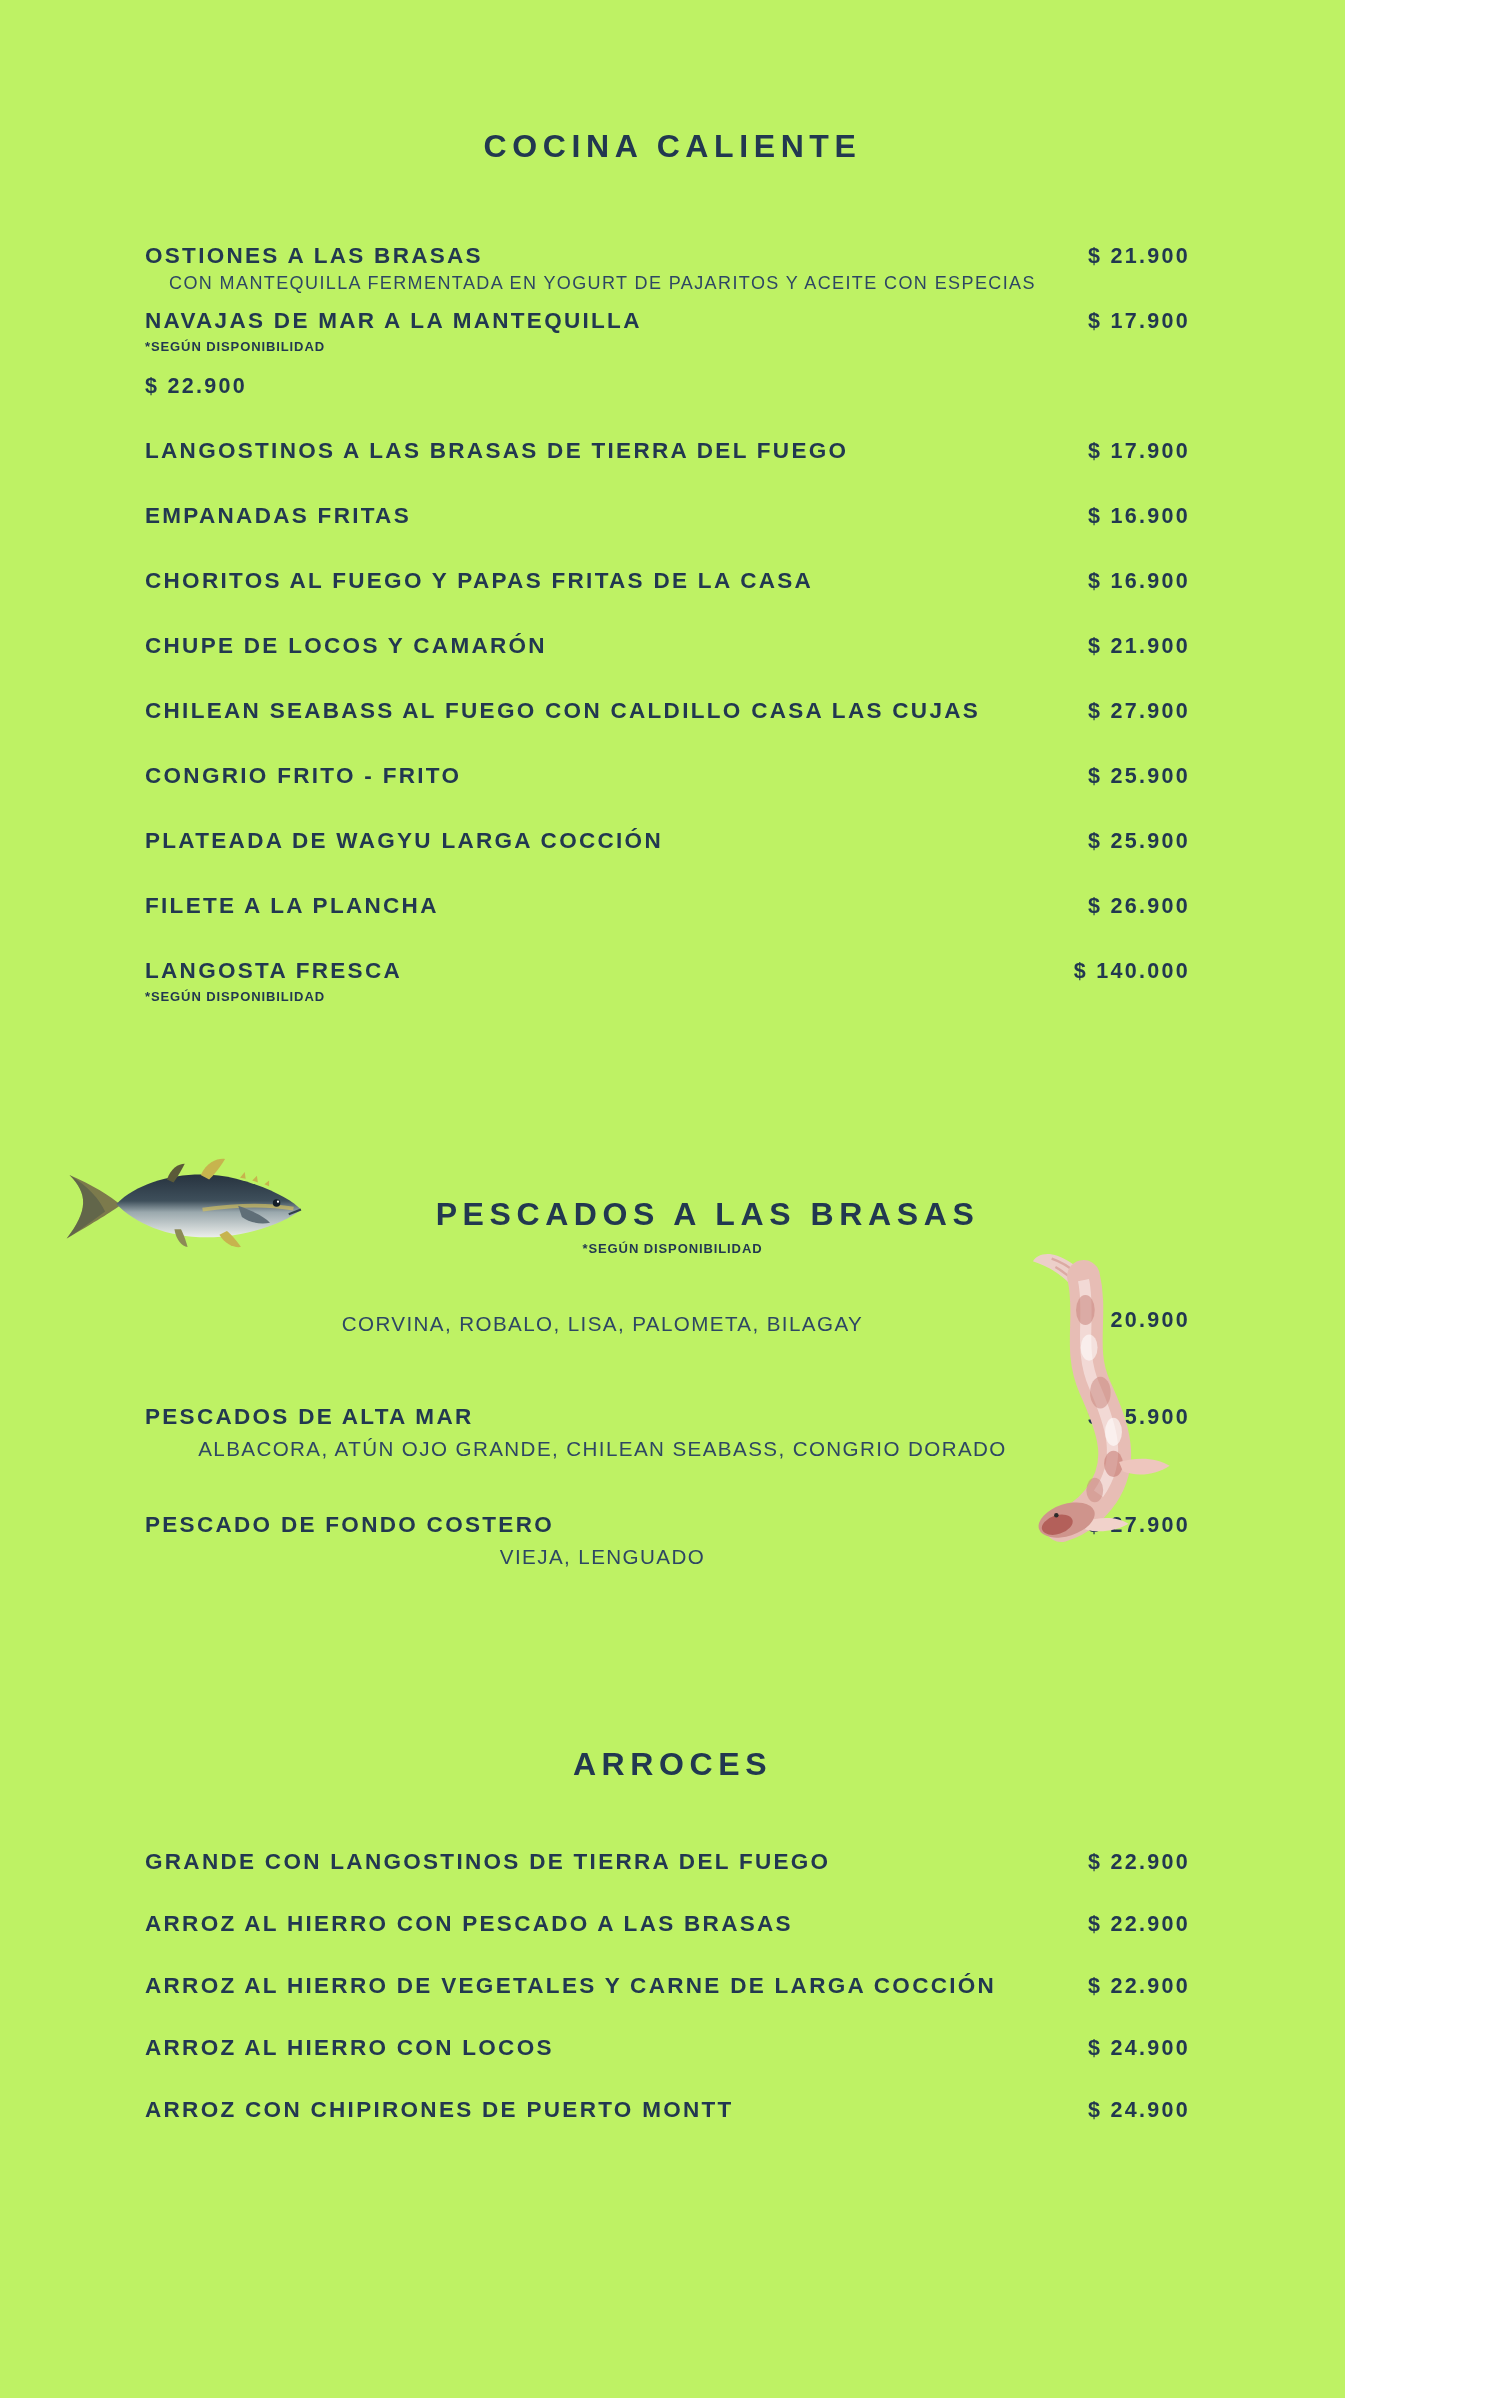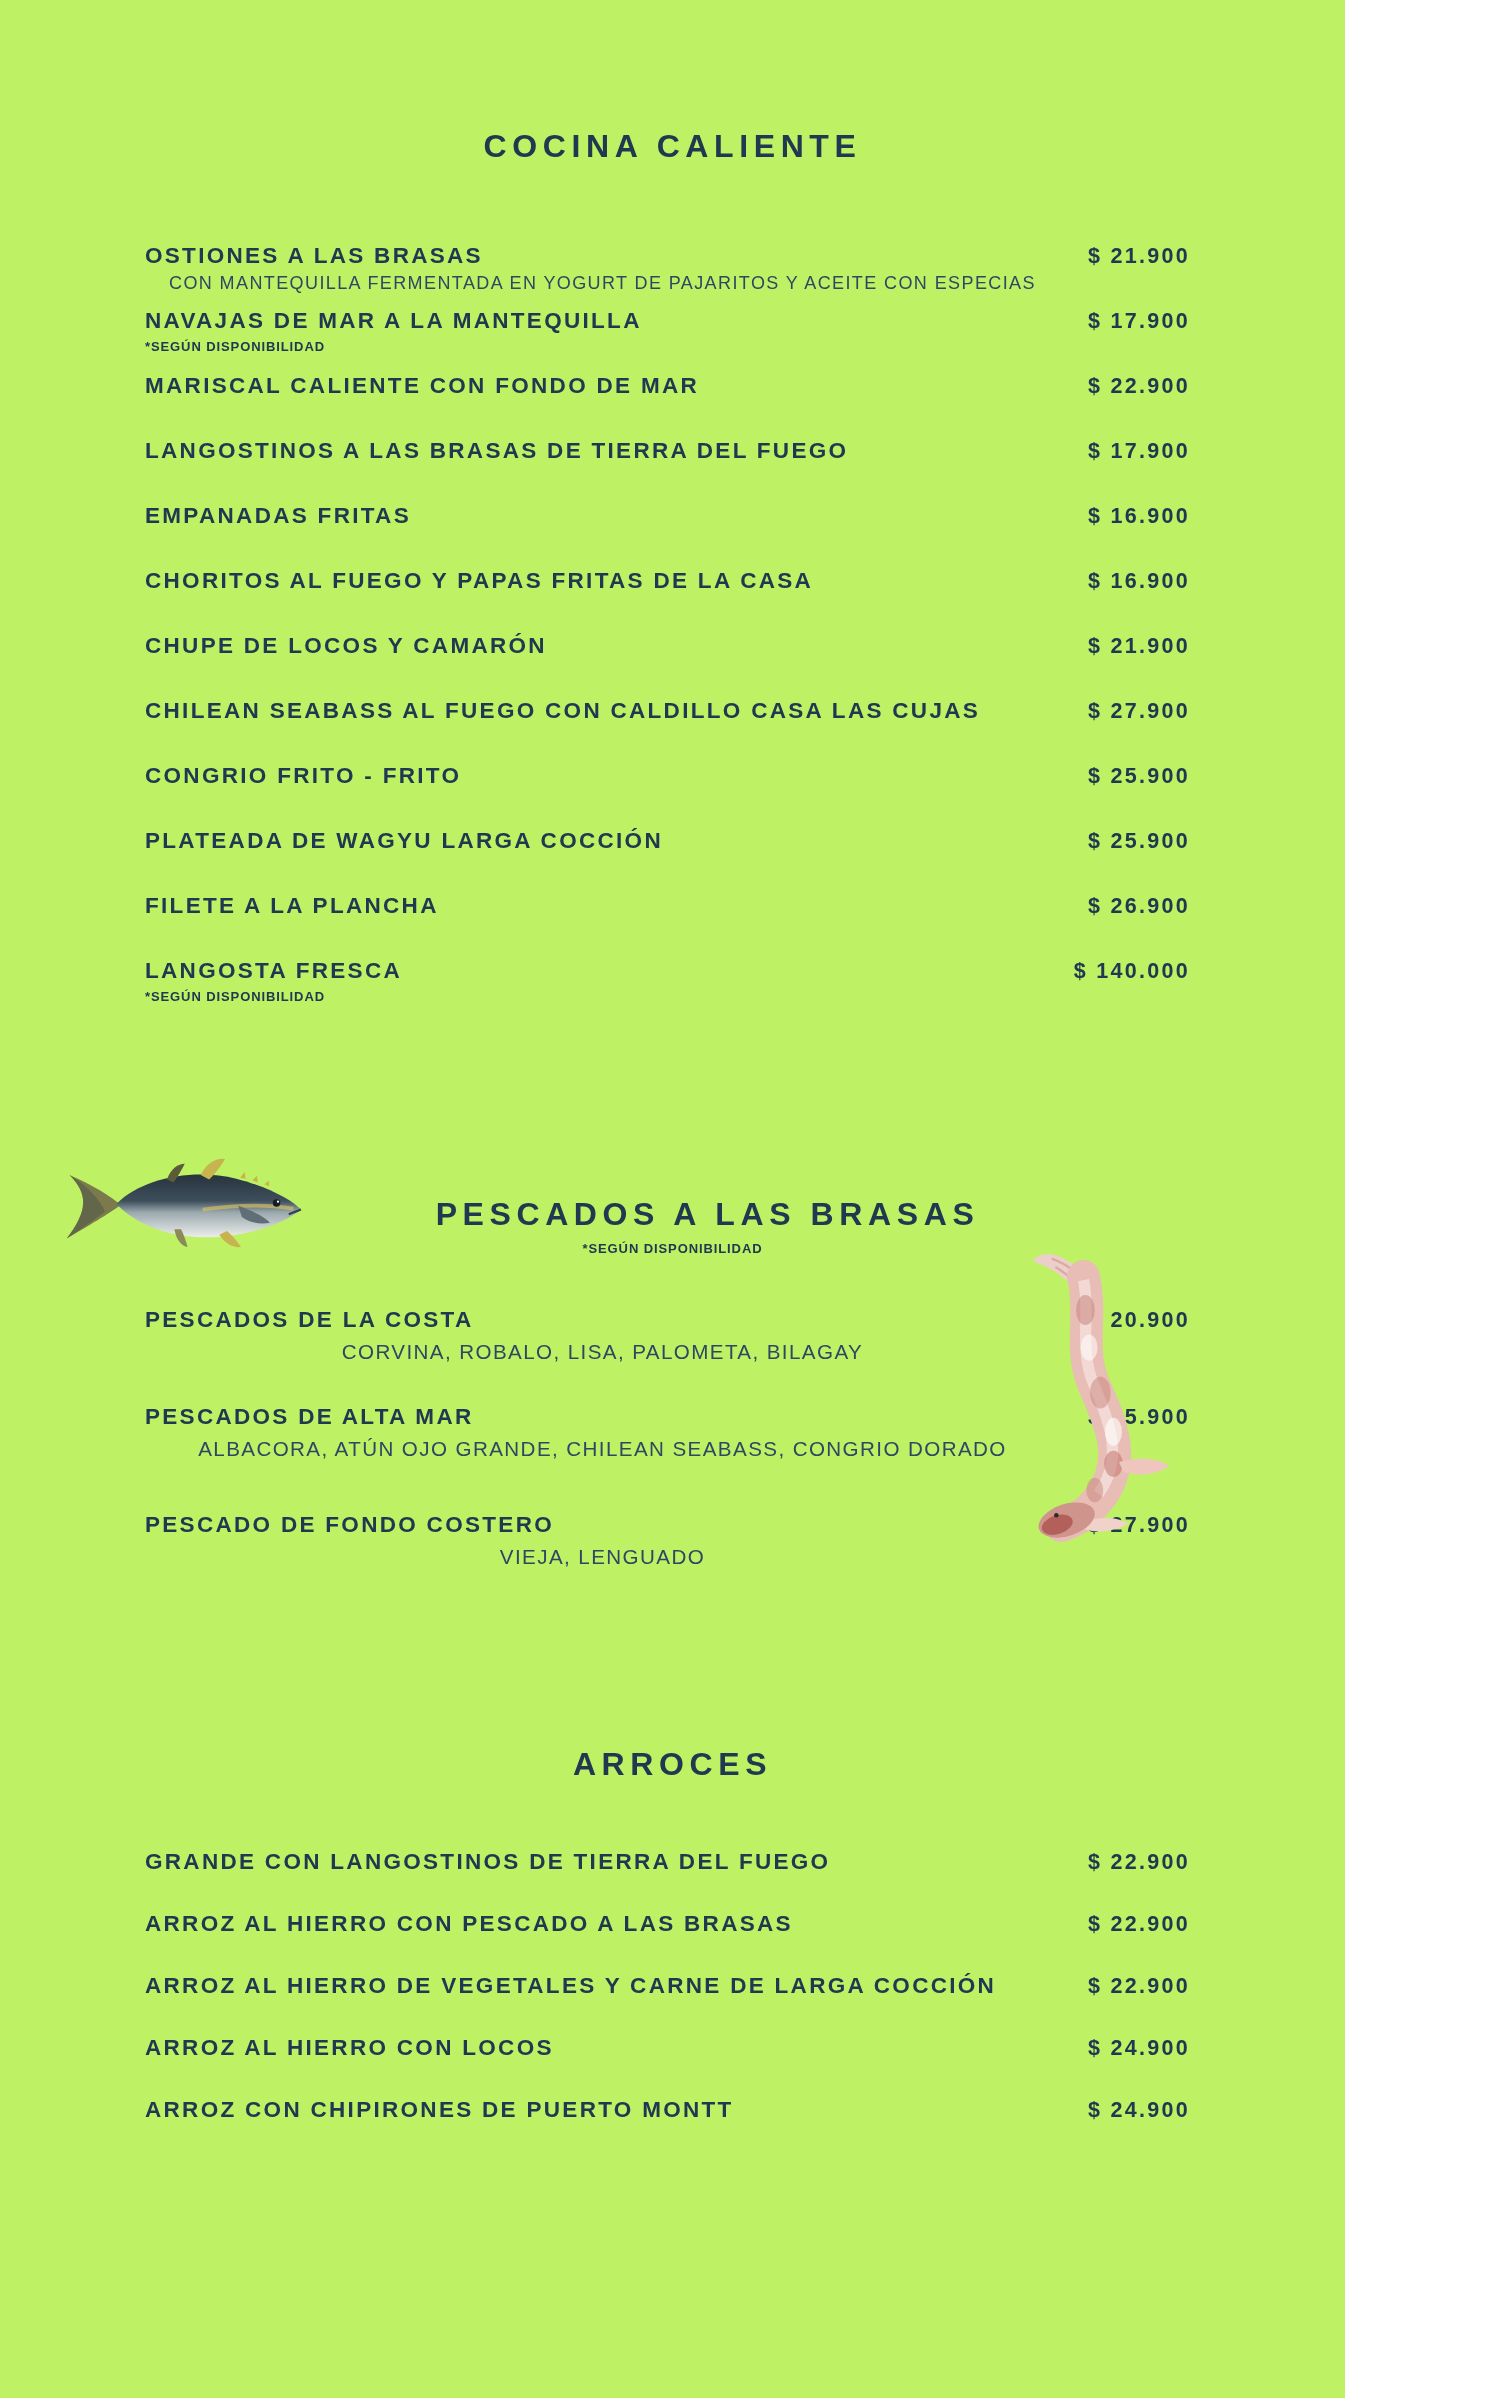--- a/index.html
+++ b/index.html
@@ -69,24 +69,20 @@
       <div class="item-row">
         <div class="item-left">
           <div class="item-name">NAVAJAS DE MAR A LA MANTEQUILLA</div>
 
           <div class="item-note">*SEGÚN DISPONIBILIDAD</div>
         </div>
         <div class="item-price">$ 17.900</div>
       </div>
 
       <div class="item-row">
-        <div class="item-left">
-          <div class="item-name">MARISCAL CALIENTE CON FONDO DE MAR</div>
-
-        </div>
         <div class="item-price">$ 22.900</div>
       </div>
 
       <div class="item-row">
         <div class="item-left">
           <div class="item-name">LANGOSTINOS A LAS BRASAS DE TIERRA DEL FUEGO</div>
 
         </div>
         <div class="item-price">$ 17.900</div>
       </div>
@@ -191,21 +187,20 @@
     <path d="M255,55 l-13,5" stroke="#32414d" stroke-width="2.4" fill="none"></path>
   </svg>
 
   <h1 class="sec-title" id="title-pescados">PESCADOS A LAS BRASAS</h1>
   <div class="sec-subtitle" id="subtitle-pescados">*SEGÚN DISPONIBILIDAD</div>
 
   <div class="items" id="items-pescados" class-sec="sec-pescados">
 
       <div class="item-row">
         <div class="item-left">
-          <div class="item-name">PESCADOS DE LA COSTA</div>
           <div class="item-desc">CORVINA, ROBALO, LISA, PALOMETA, BILAGAY</div>
         </div>
         <div class="item-price">$ 20.900</div>
       </div>
 
       <div class="item-row">
         <div class="item-left">
           <div class="item-name">PESCADOS DE ALTA MAR</div>
           <div class="item-desc">ALBACORA, ATÚN OJO GRANDE, CHILEAN SEABASS, CONGRIO DORADO</div>
         </div>

